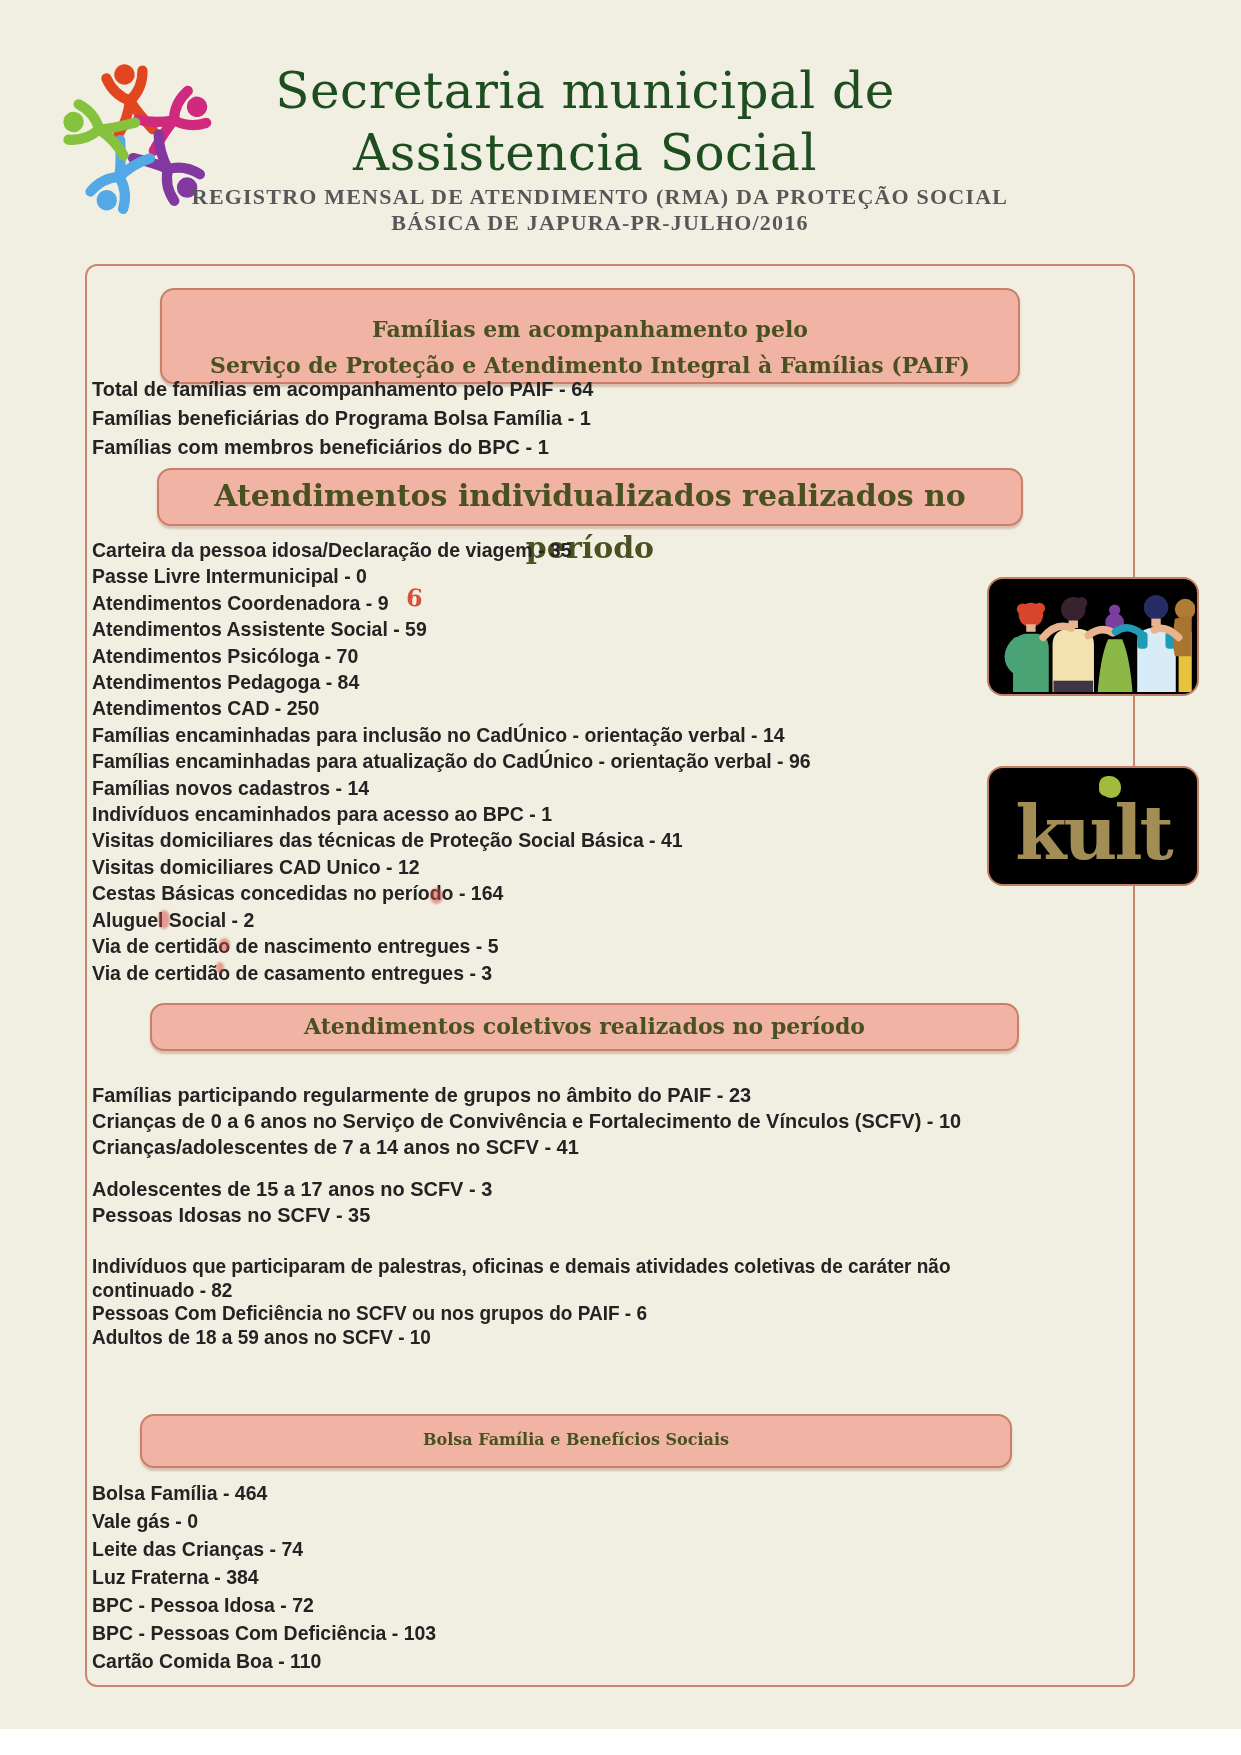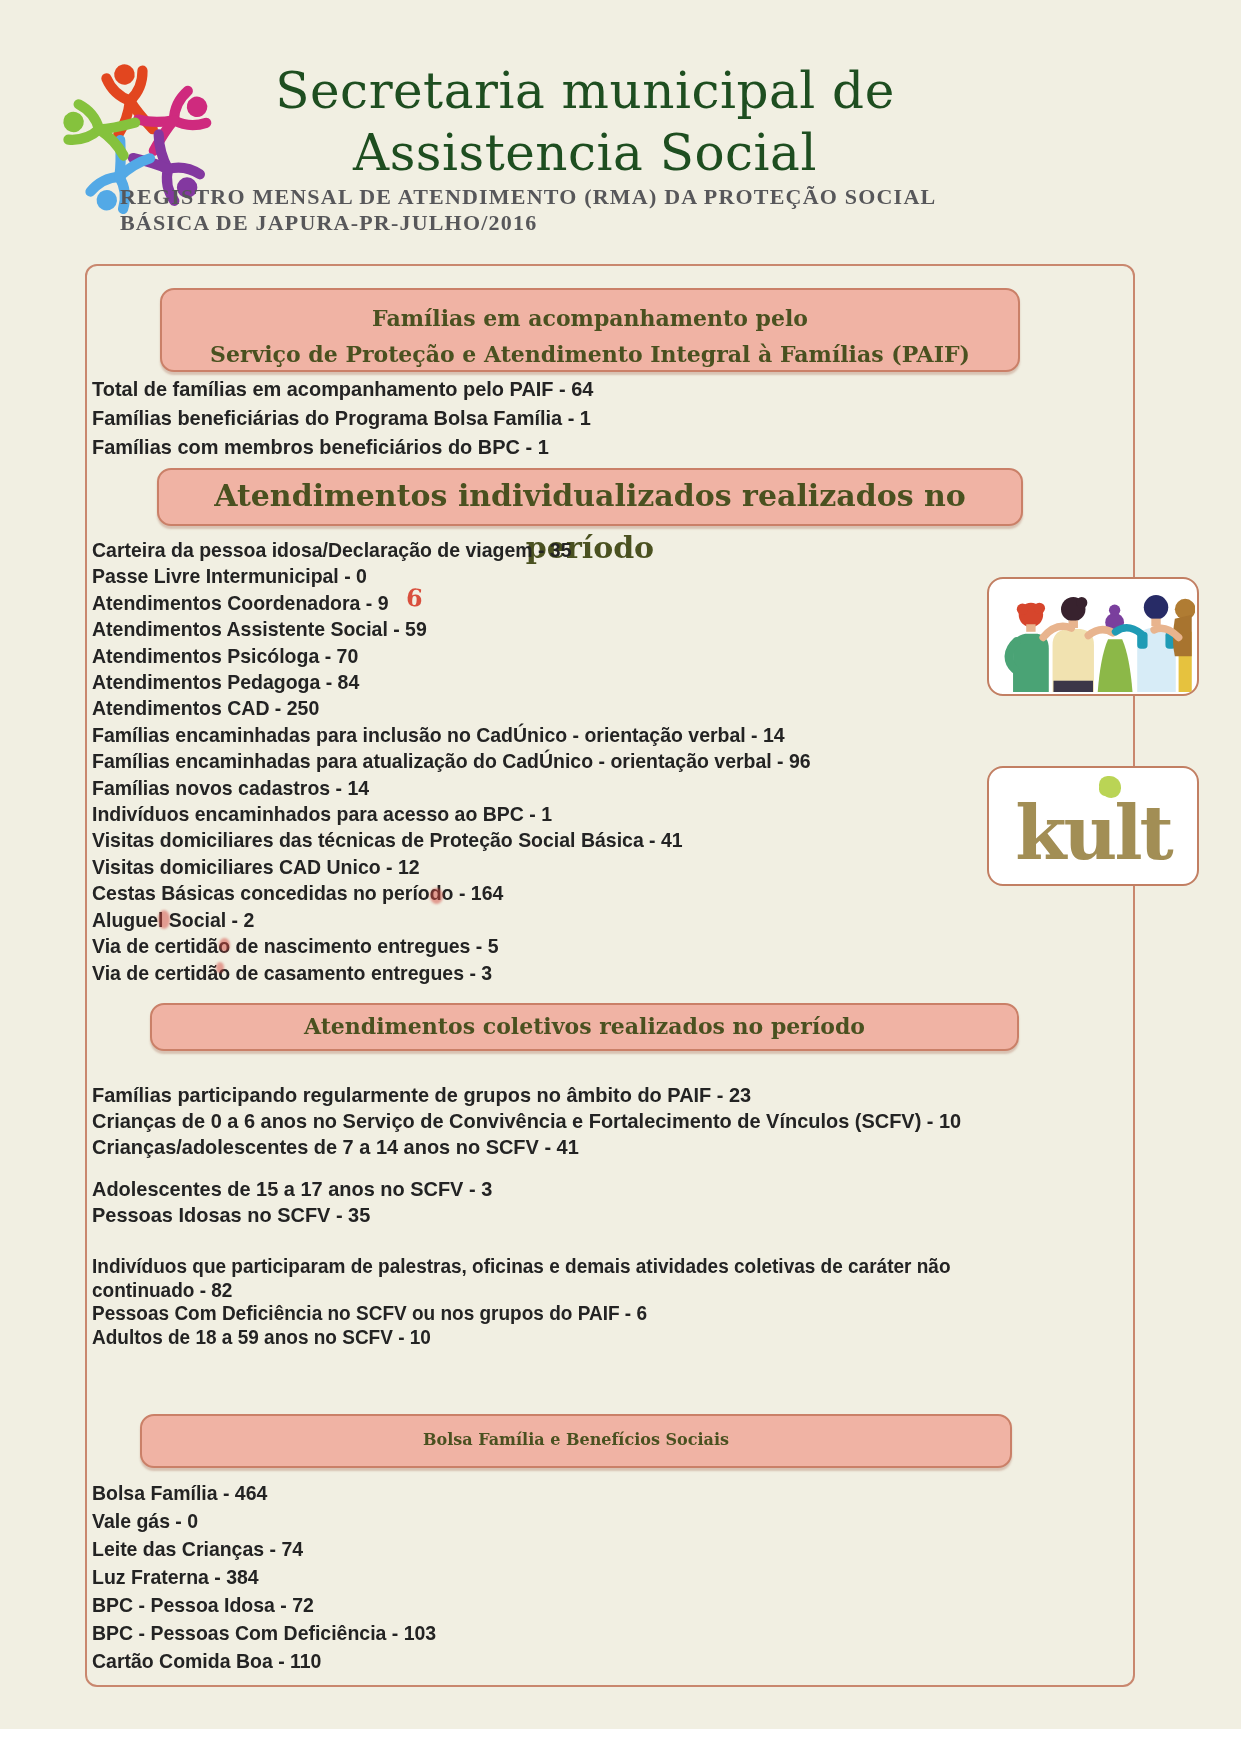--- a/index.html
+++ b/index.html
@@ -9,36 +9,36 @@
     font-family:"Liberation Sans",sans-serif;
   }
   
   .logo{position:absolute;left:36px;top:28px;width:205px;height:215px;}
   .page-title{
     position:absolute;left:215px;top:60px;width:740px;text-align:center;
     font-family:"DejaVu Serif",serif;font-weight:normal;font-size:50px;line-height:62px;
     color:#1e4e20;letter-spacing:0.5px;
   }
   .page-subtitle{
-    position:absolute;left:120px;top:184px;width:960px;
+    position:absolute;left:120px;top:184px;width:960px;text-align:center;
     font-family:"Liberation Serif",serif;font-weight:bold;font-size:22px;line-height:26px;
     color:#57575a;letter-spacing:1.2px;
   }
   
   .outer-box{
     position:absolute;left:85px;top:264px;width:1046px;height:1419px;
     border:2px solid #c9876e;border-radius:12px;
   }
   
   .section-header{
     position:absolute;background:#f0b3a4;border:2px solid #ca8068;border-radius:14px;
     text-align:center;font-family:"DejaVu Serif",serif;font-weight:bold;color:#4a5120;
     box-shadow:0 3px 2px rgba(170,110,90,0.35);
   }
-  .sh1{left:160px;top:288px;width:860px;height:84px;font-size:22px;padding-top:10px;box-sizing:border-box;}
+  .sh1{left:160px;top:288px;width:860px;height:96px;font-size:22px;padding-top:21px;box-sizing:border-box;}
   .sh1 .hline{line-height:36px;}
   .sh2{left:157px;top:468px;width:862px;height:54px;font-size:30px;}
   .sh2 .hline{line-height:52px;}
   .sh3{left:150px;top:1003px;width:865px;height:44px;font-size:22px;}
   .sh3 .hline{line-height:42px;}
   .sh4{left:140px;top:1414px;width:868px;height:50px;font-size:16px;}
   .sh4 .hline{line-height:48px;}
   
   .txt{
     position:absolute;left:92px;color:#232323;font-weight:bold;
@@ -47,21 +47,21 @@
   .txt .line{white-space:nowrap;}
   .para1{top:374px;font-size:21px;line-height:29px;}
   .para2{top:537px;font-size:20.5px;line-height:26.4px;}
   .para3a{top:1082px;font-size:21px;line-height:26px;}
   .para3b{top:1176px;font-size:21px;line-height:26px;}
   .para4{top:1255px;font-size:20px;line-height:23.5px;width:1005px;}
   .para4 .line{white-space:normal;}
   .para5{top:1479px;font-size:20.5px;line-height:28px;}
   
   .side-box{
-    position:absolute;background:#ffffff;border:2px solid #c27f63;border-radius:16px;
+    position:absolute;background:#000000;border:2px solid #c27f63;border-radius:16px;
     display:flex;align-items:center;justify-content:center;overflow:hidden;
   }
   .hug-box{left:987px;top:577px;width:208px;height:115px;}
   .kult-box{left:987px;top:766px;width:208px;height:116px;}
   .kult-text{
     font-family:"DejaVu Serif",serif;font-weight:bold;font-size:74px;
     color:#a28e55;letter-spacing:-3px;line-height:74px;padding-top:14px;
   }
   .kult-splat{
     position:absolute;left:110px;top:8px;width:22px;height:22px;

